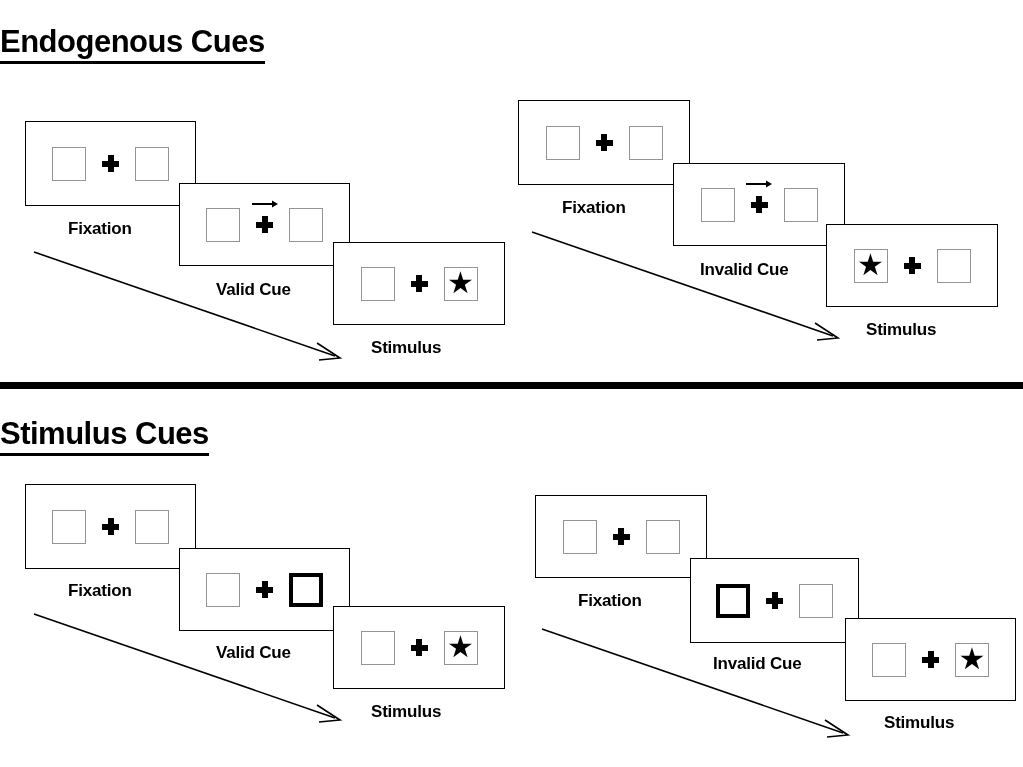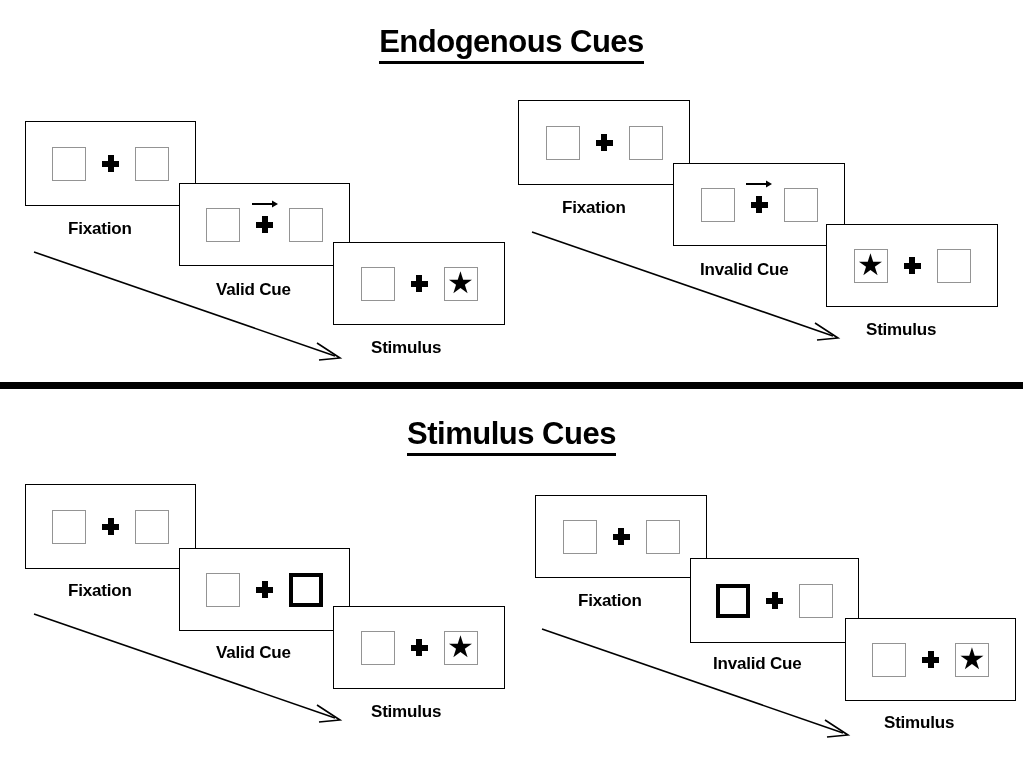--- a/index.html
+++ b/index.html
@@ -13,21 +13,20 @@
     position: relative;
     overflow: hidden;
     font-family: "Liberation Sans", sans-serif;
   }
 
   
   .section-title {
     position: absolute;
     width: 100%;
     left: 0;
-    text-align: center;
     font-family: "Liberation Sans", sans-serif;
     font-weight: bold;
     font-size: 31px;
     letter-spacing: -0.5px;
     color: #000000;
     white-space: nowrap;
   }
   .section-title span {
     border-bottom: 3px solid #000;
     padding-bottom: 1px;

